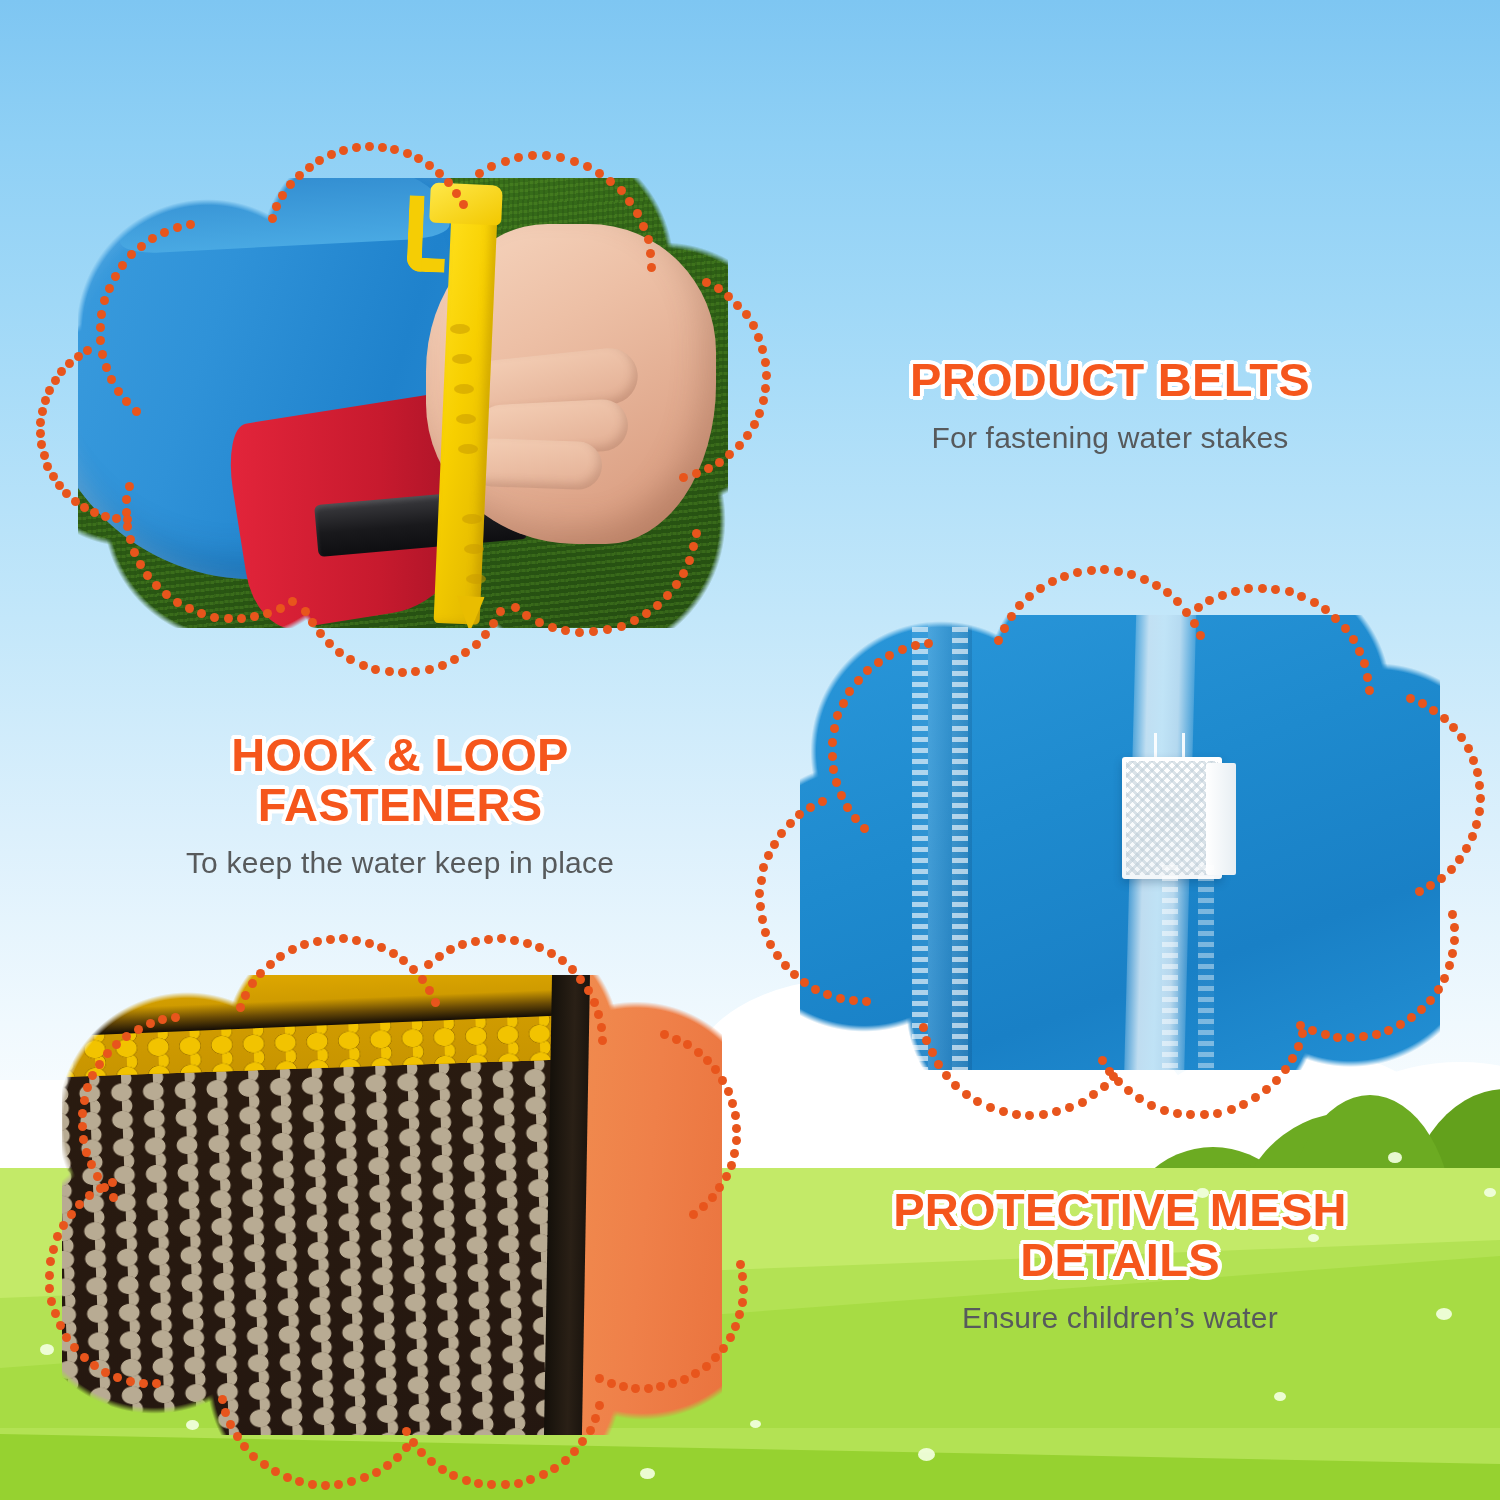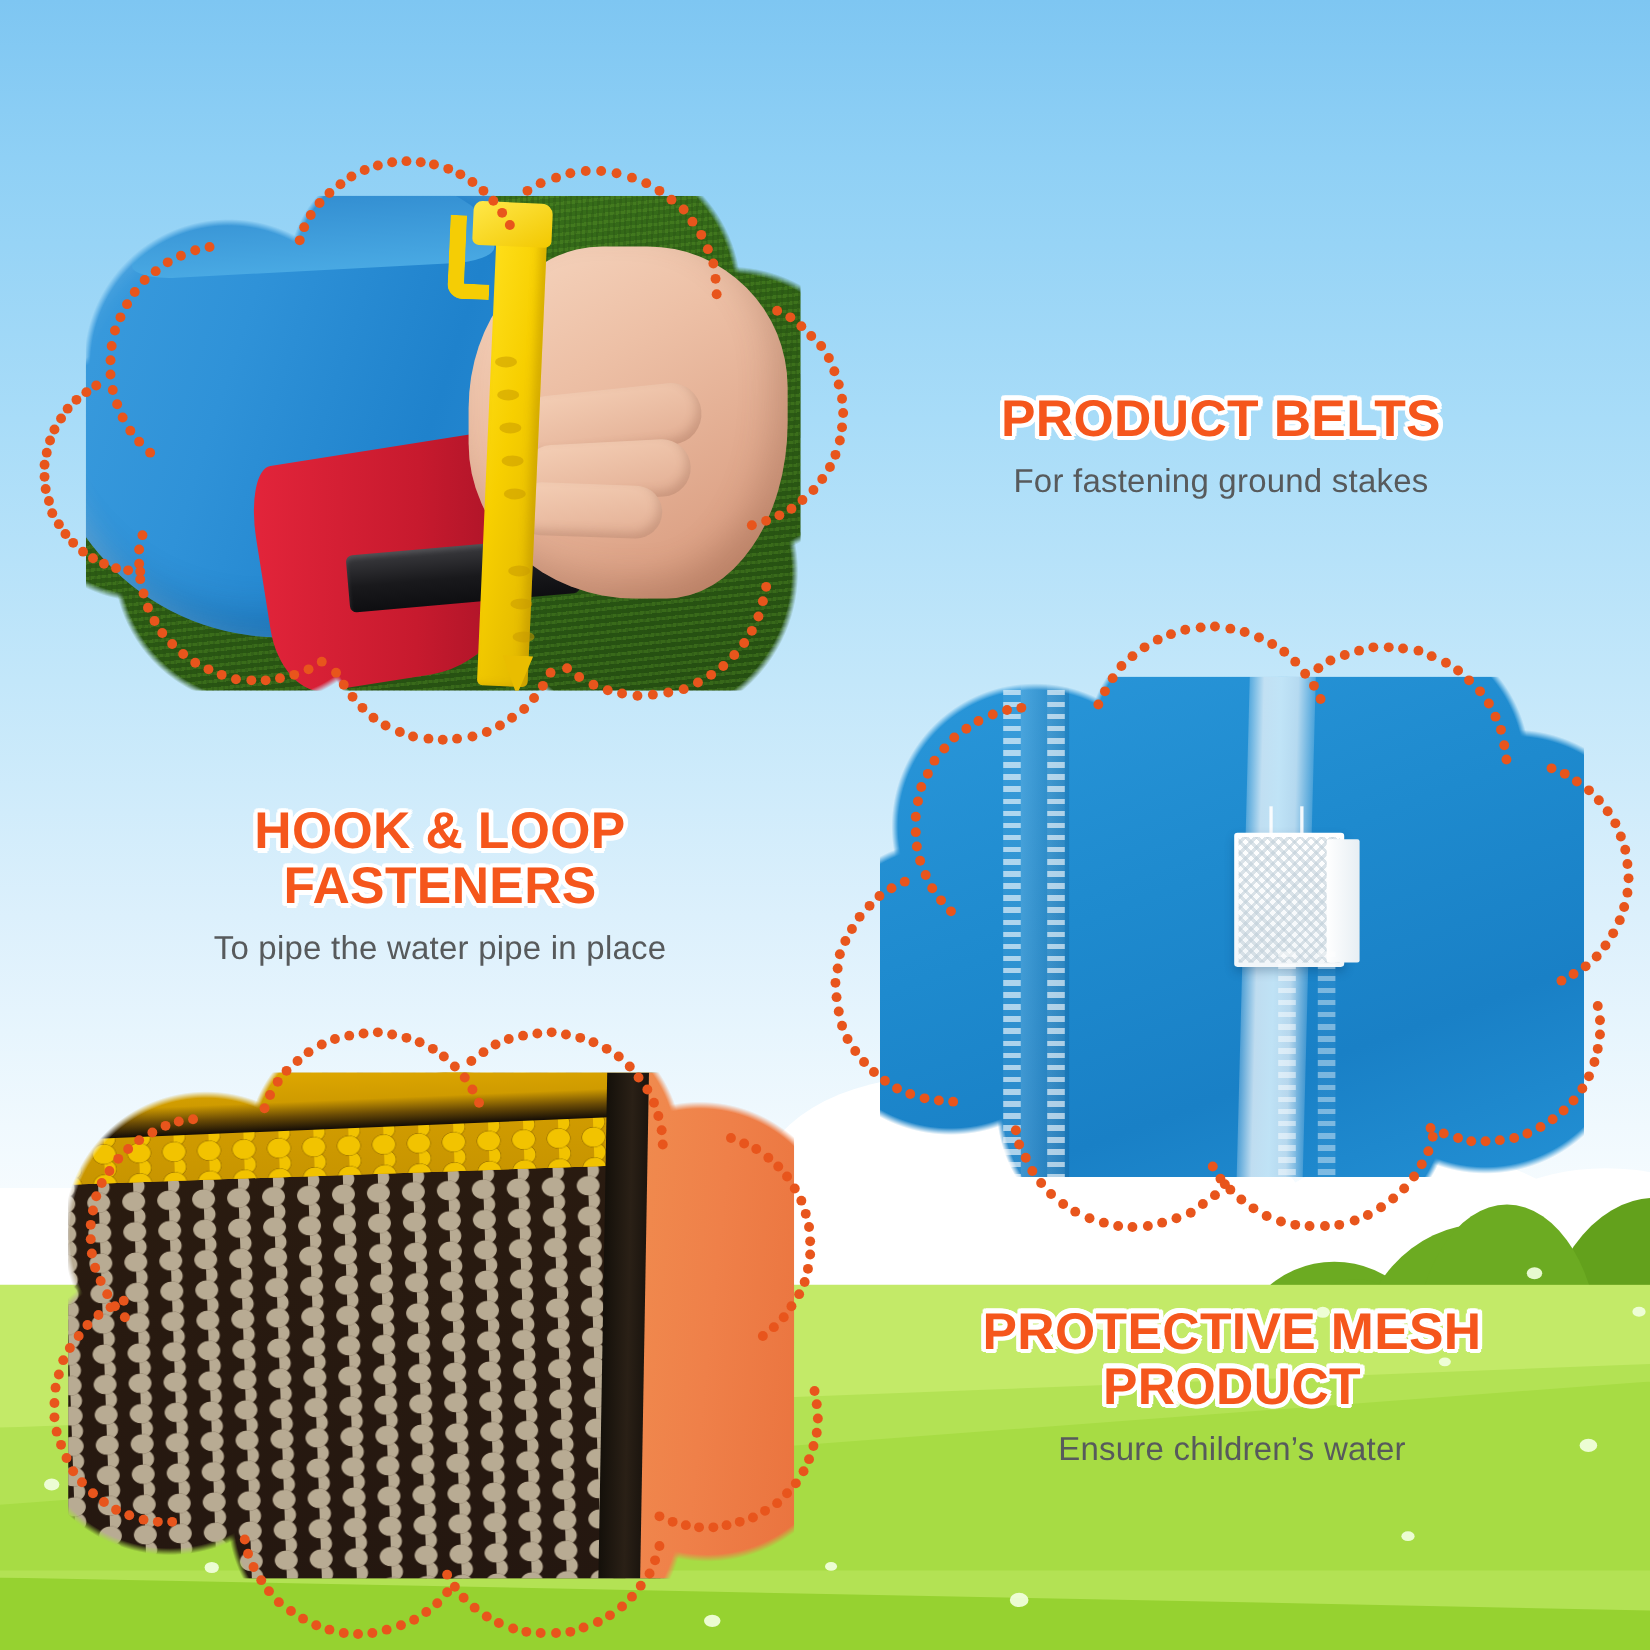--- a/index.html
+++ b/index.html
@@ -871,28 +871,28 @@
         <div class="dot" style="left: 4.6111px; top: 234.671px; background: rgb(232, 85, 28);"></div>
         <div class="dot" style="left: 13.2936px; top: 224.79px; background: rgb(232, 85, 28);"></div>
         <div class="dot" style="left: 23.1402px; top: 216.068px; background: rgb(232, 85, 28);"></div>
         <div class="dot" style="left: 33.9975px; top: 208.642px; background: rgb(232, 85, 28);"></div>
         <div class="dot" style="left: 45.6958px; top: 202.628px; background: rgb(232, 85, 28);"></div>
       </div>
   </div>
 
   <div class="block block-belts">
     <div class="head">PRODUCT BELTS</div>
-    <div class="sub">For fastening ground stakes</div>
+    <div class="sub">For fastening water stakes</div>
   </div>
 
   <div class="block block-hook">
     <div class="head">HOOK &amp; LOOP
 FASTENERS</div>
-    <div class="sub">To pipe the water pipe in place</div>
+    <div class="sub">To keep the water keep in place</div>
   </div>
 
   <div class="block block-mesh">
     <div class="head">PROTECTIVE MESH
-PRODUCT</div>
+DETAILS</div>
     <div class="sub">Ensure children’s water</div>
   </div>
 
 </div>
 
 </body></html>

